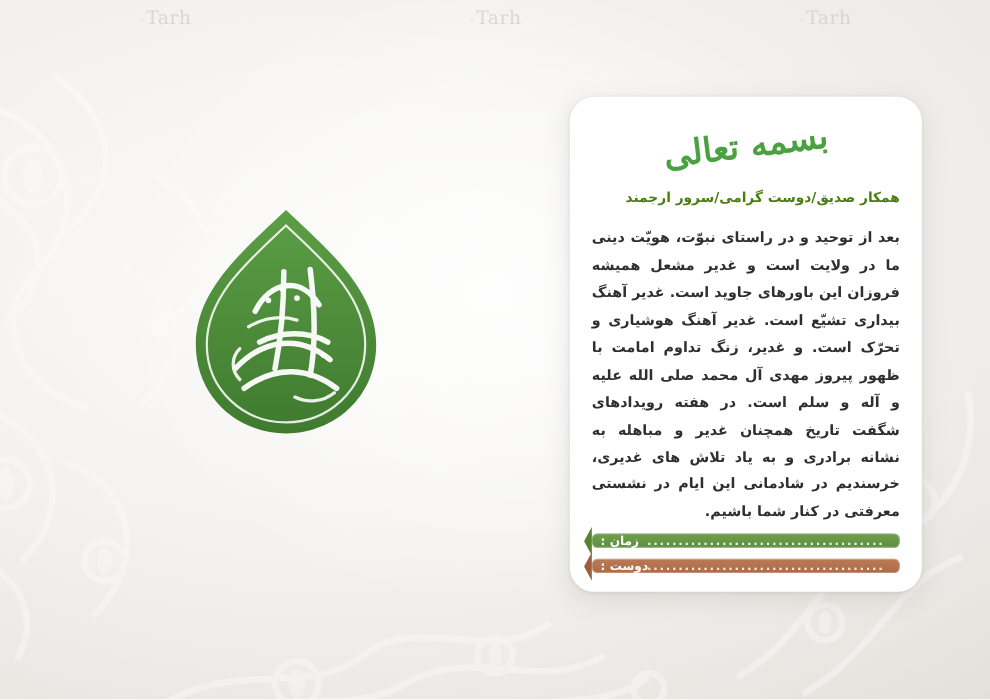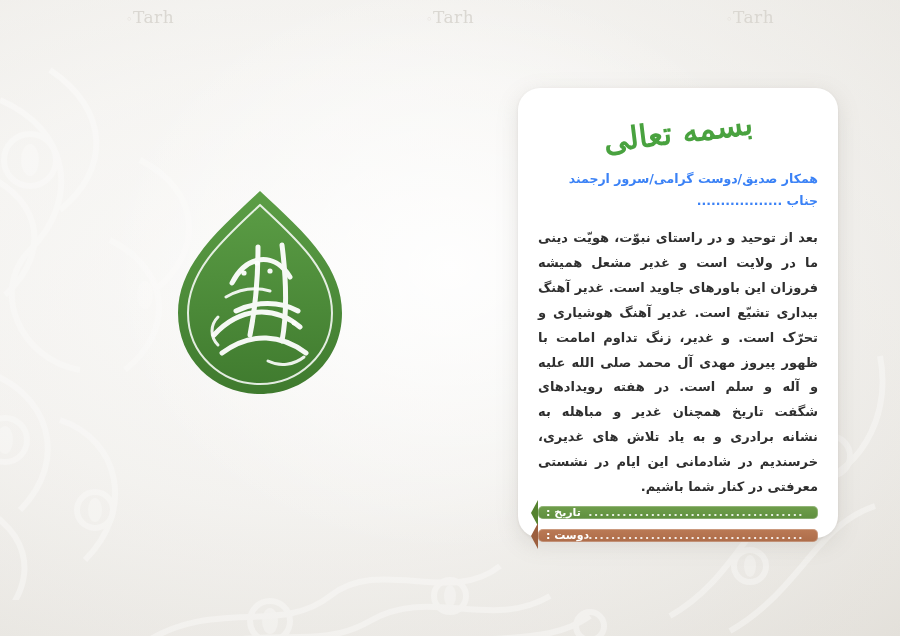--- a/index.html
+++ b/index.html
@@ -81,21 +81,21 @@
     font-family: "DejaVu Serif", serif;
     font-size: 31px;
     font-weight: bold;
     letter-spacing: -1px;
     transform: rotate(-7deg);
     margin: 10px 0 4px 0;
     text-shadow: 0 1px 0 rgba(255,255,255,.6);
   }
 
   .salutation {
-    color: #3b82f6;
+    color: #4d7c0f;
     font-size: 12.5px;
     font-weight: bold;
     line-height: 1.75;
     text-align: right;
     margin-top: 14px;
     margin-bottom: 4px;
   }
   .salutation .dots { letter-spacing: 1px; }
 
   .body-text {
@@ -259,30 +259,29 @@
         <circle cx="124" cy="138" r="2.4"></circle>
       </g>
     </svg>
   </div>
 
   <div class="card">
     <div class="besmeh">بسمه تعالی</div>
 
     <div class="salutation">
       <div>همکار صدیق/دوست گرامی/سرور ارجمند</div>
-      <div class="dots">جناب ..................</div>
     </div>
 
     <div class="body-text">بعد از توحید و در راستای نبوّت، هویّت دینی ما در ولایت است و غدیر مشعل همیشه فروزان این باورهای جاوید است. غدیر آهنگ بیداری تشیّع است. غدیر آهنگ هوشیاری و تحرّک است. و غدیر، زنگ تداوم امامت با ظهور پیروز مهدی آل محمد صلی الله علیه و آله و سلم است. در هفته رویدادهای شگفت تاریخ همچنان غدیر و مباهله به نشانه برادری و به یاد تلاش های غدیری، خرسندیم در شادمانی این ایام در نشستی معرفتی در کنار شما باشیم.</div>
 
     <div class="spacer"></div>
 
     <div class="field field-green">
       <span class="line">......................................</span>
-      <span class="label">تاریخ :</span>
+      <span class="label">زمان :</span>
     </div>
 
     <div class="field field-brown">
       <span class="line">......................................</span>
       <span class="label">دوست :</span>
     </div>
   </div>
 
 </div>
 

